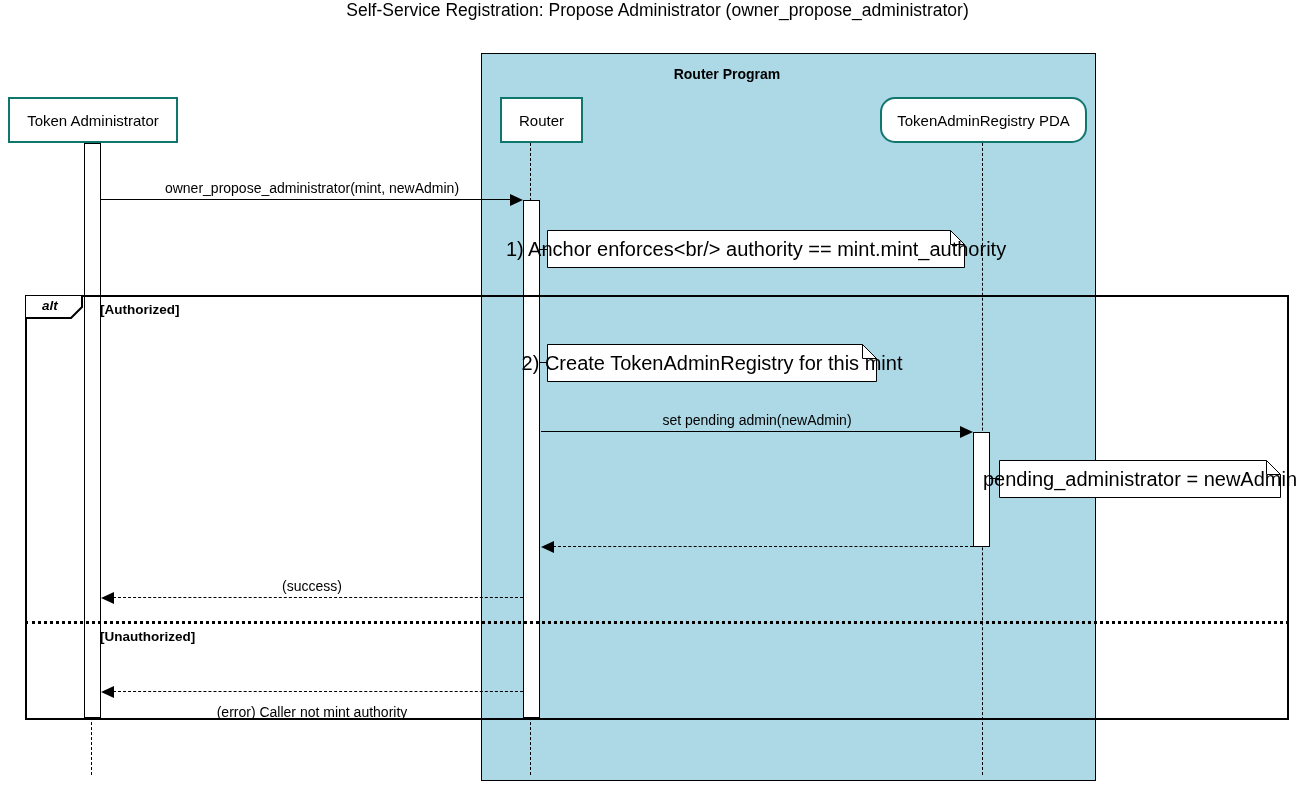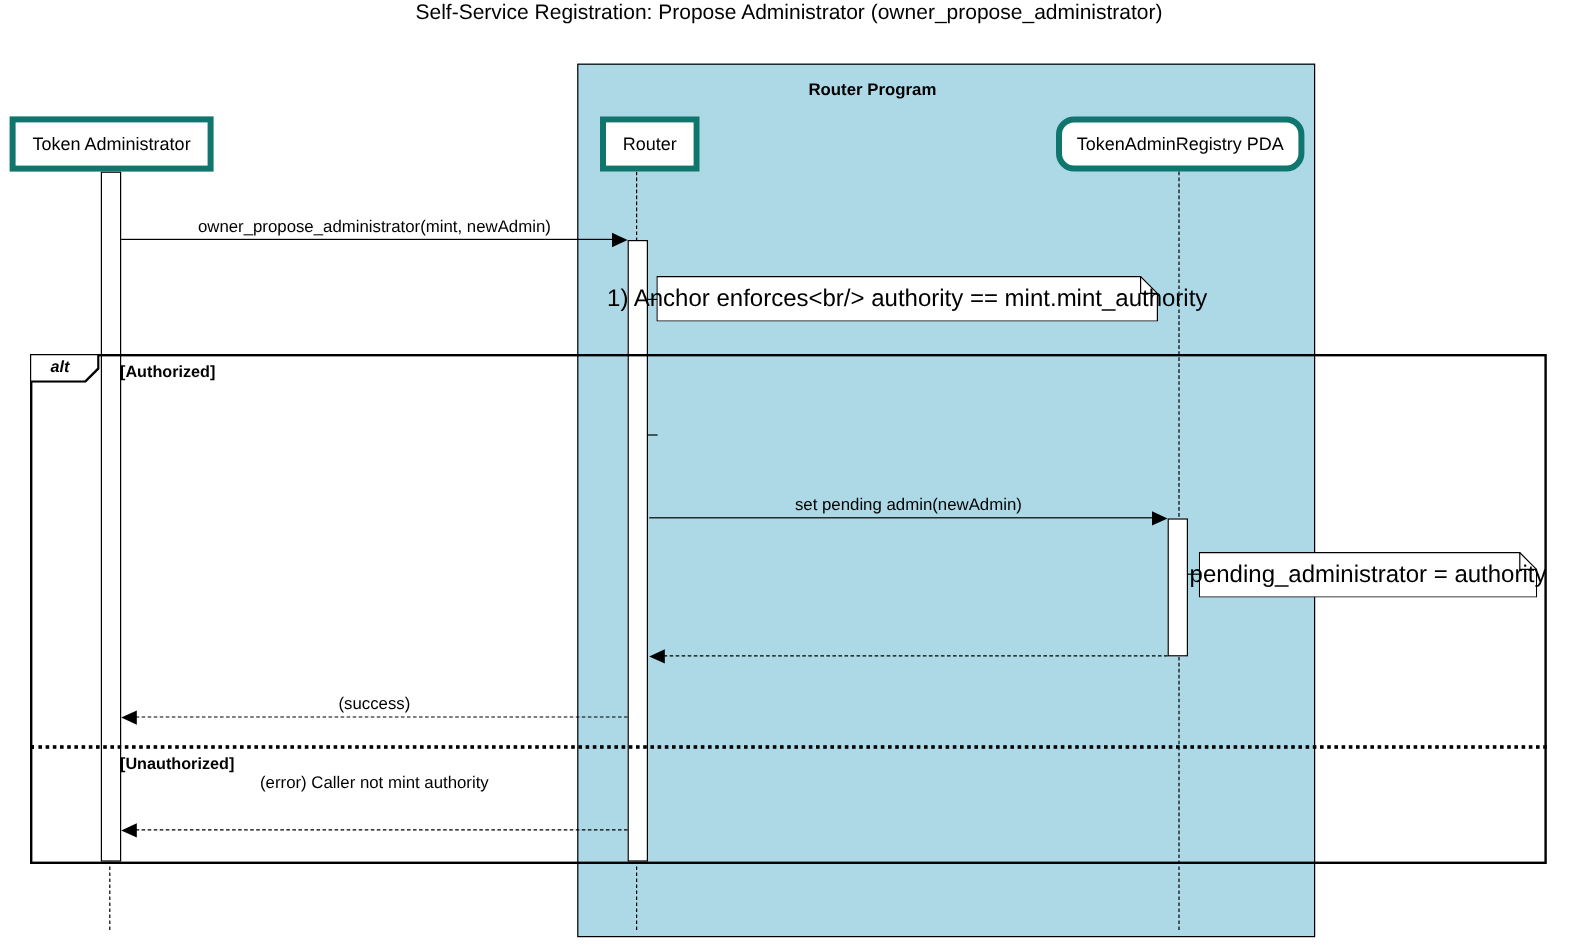--- a/index.html
+++ b/index.html
@@ -8,21 +8,21 @@
   #diagram { position:relative; width:1315px; height:790px; background:#fff; }
 
   .title { left:0; top:10; width:1315px; text-align:center; font-size:17.5px; z-index:7; }
 
   .container-box { left:481px; top:53px; width:615px; height:728px; background:var(--program-fill,#ADD8E6); border:1px solid #000; z-index:0; }
   .container-label { left:481px; top:66px; width:492px; text-align:center; font-weight:bold; font-size:14px; z-index:1; }
 
   .lifeline { width:0; border-left:1px dashed #000; top:143px; height:632px; z-index:1; }
   .ll-1 { left:91px; } .ll-2 { left:530px; } .ll-3 { left:982px; }
 
-  .participant { background:#fff; border:5px solid #0f766e; display:flex; align-items:center; justify-content:center; font-size:15px; text-align:center; z-index:2; }
+  .participant { background:#fff; border:2px solid #0f766e; display:flex; align-items:center; justify-content:center; font-size:15px; text-align:center; z-index:2; }
   .p-1 { left:8px;   top:97px; width:170px; height:46px; }
   .p-2 { left:490px; top:97px; width:83px;  height:46px;margin-left:10px; }
   .p-3 { left:880px; top:97px; width:207px; height:46px;border-radius:15px; }
 
   .activation { background:#fff; border:1px solid #000; width:17px; z-index:3; }
   .a-1 { left:84px;  top:143px; height:575px; }
   .a-2 { left:523px; top:200px; height:518px; }
   .a-3 { left:973px; top:432px; height:115px; }
 
   .msg-line   { height:0; border-top:1px solid #000; z-index:4; }
@@ -41,21 +41,21 @@
 
   .r1-line  { left:553px; top:546px; width:420px; }
   .r1-head  { left:541px; top:541px; }
 
   .r2-line  { left:113px; top:597px; width:410px; }
   .r2-head  { left:101px; top:592px; }
   .r2-label { left:101px; top:578px; width:422px; }
 
   .r3-line  { left:113px; top:691px; width:410px; }
   .r3-head  { left:101px; top:686px; }
-  .r3-label { left:101px; top:644px; width:422px;text-align:center; }
+  .r3-label { left:101px; top:704px; width:422px;text-align:center; }
 
   .alt-frame { left:25px; top:295px; width:1264px; height:425px; border:2px solid #000; background:transparent; z-index:5; }
   .alt-tab { left:25px; top:295px; width:58px; height:24px; z-index:6; }
   .alt-tab-label { left:25px; top:298px; width:50px; text-align:center; font-weight:bold; font-size:13.5px; z-index:7;font-style:italic; }
   .guard { font-weight:bold; font-size:13.5px; z-index:6; white-space:nowrap; }
   .guard-1 { left:100px; top:302px; }
   .guard-2 { left:100px; top:629px; }
   .divider { left:25px; top:621px; width:1264px; height:0; border-top:3px dotted #000; z-index:5; }
 
   .note { z-index:6; }
@@ -114,32 +114,39 @@
     <svg width="58" height="24">
       <path d="M0,0 L57,0 L57,12 L46,23 L0,23 Z" fill="#FFFFFF" stroke="#000000" stroke-width="2"></path>
     </svg>
   </div>
   <div class="abs alt-tab-label">alt</div>
   <div class="abs guard guard-1">[Authorized]</div>
   <div class="abs divider"></div>
   <div class="abs guard guard-2">[Unauthorized]</div>
 
   <div class="abs note-connector c-2"></div>
+  <div class="abs note n-2">
+    <svg width="330" height="38">
+      <path d="M0.5,0.5 L315.5,0.5 L329.5,14.5 L329.5,37.5 L0.5,37.5 Z" fill="#FFFFFF" stroke="#000000" stroke-width="1"></path>
+      <path d="M315.5,0.5 L315.5,14.5 L329.5,14.5" fill="none" stroke="#000000" stroke-width="1"></path>
+    </svg>
+    <div class="note-text">2) Create TokenAdminRegistry for this mint</div>
+  </div>
 
   <div class="abs msg-label m2-label">set pending admin(newAdmin)</div>
   <div class="abs msg-line m2-line"></div>
   <div class="abs arrow-r m2-head"></div>
 
   <div class="abs note-connector c-3"></div>
   <div class="abs note n-3">
     <svg width="282" height="38">
       <path d="M0.5,0.5 L267.5,0.5 L281.5,14.5 L281.5,37.5 L0.5,37.5 Z" fill="#FFFFFF" stroke="#000000" stroke-width="1"></path>
       <path d="M267.5,0.5 L267.5,14.5 L281.5,14.5" fill="none" stroke="#000000" stroke-width="1"></path>
     </svg>
-    <div class="note-text">pending_administrator = authority</div>
+    <div class="note-text">pending_administrator = newAdmin</div>
   </div>
 
   <div class="abs ret-line r1-line"></div>
   <div class="abs arrow-l r1-head"></div>
 
   <div class="abs msg-label r2-label">(success)</div>
   <div class="abs ret-line r2-line"></div>
   <div class="abs arrow-l r2-head"></div>
 
   <div class="abs msg-label r3-label">(error) Caller not mint authority</div>

